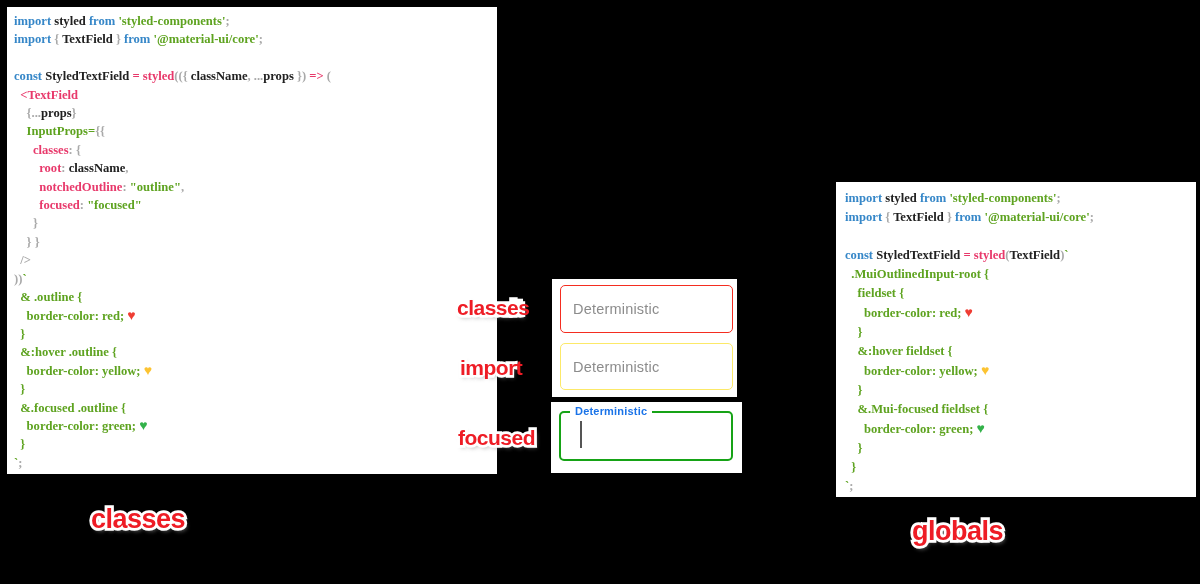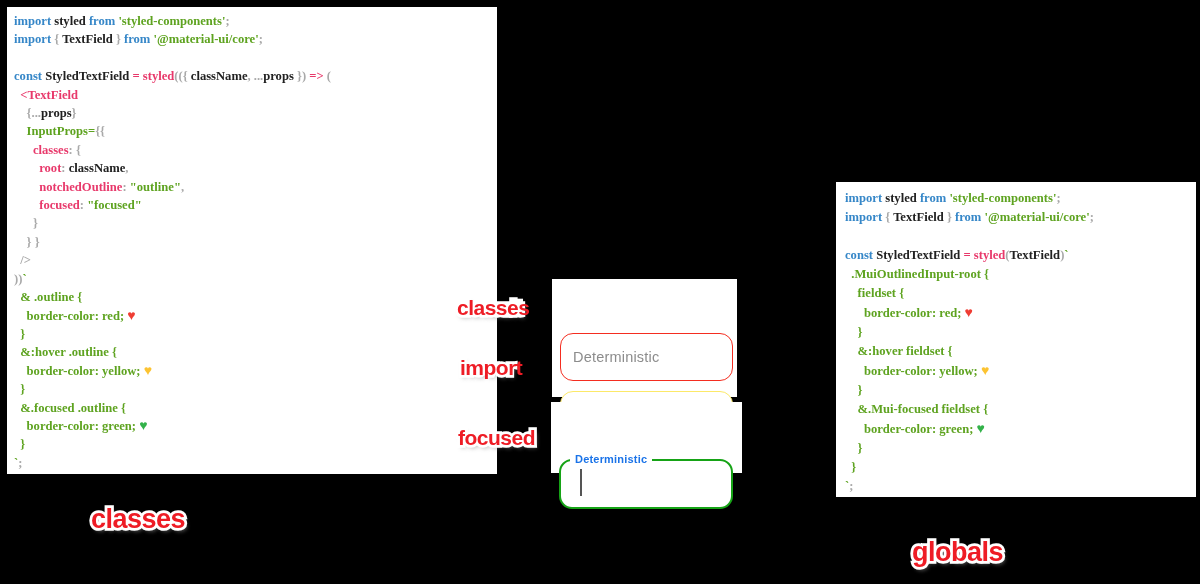--- a/index.html
+++ b/index.html
@@ -23,21 +23,21 @@
   .tok-pnk{color:var(--pnk);}
   .tok-grn{color:var(--grn);}
   .tok-pun{color:var(--pun);}
   .tok-hr{color:var(--hr);font-size:14px;}
   .tok-hy{color:var(--hy);font-size:14px;}
   .tok-hg{color:var(--hg);font-size:14px;}
   
   .demo-card{position:absolute;background:#fff;}
   .demo-card-top{left:552px;top:279px;width:185px;height:118px;}
   .demo-card-bottom{left:551px;top:402px;width:191px;height:71px;}
-  .tf{position:absolute;background:#fff;border-style:solid;border-radius:13px;box-sizing:border-box;border-color:#888;margin-top:48px;}
+  .tf{position:absolute;background:#fff;border-style:solid;border-radius:5px;box-sizing:border-box;border-color:#888;}
   .tf-default{left:8px;top:6px;width:173px;height:48px;border-width:1.5px;}
   .tf-hover{left:8px;top:64px;width:173px;height:47px;border-width:1.5px;}
   .tf-focused{left:8px;top:9px;width:174px;height:50px;border-width:2.5px;}
   .ph{
     position:absolute;left:12px;top:50%;transform:translateY(-50%);
     font-size:14.5px;color:var(--placeholder,#8c8c8c);letter-spacing:0.2px;
   }
   .notch-label{
     position:absolute;left:9px;top:-8px;background:#fff;padding:0 5px;
     font-size:11px;font-weight:700;color:var(--field-label,#1a73e8);letter-spacing:0.2px;
@@ -53,21 +53,21 @@
     -webkit-text-stroke:5.5px #ffffff;
     text-shadow:2px 3px 4px rgba(140,140,140,0.85);
   }
   .sticker>span{position:relative;z-index:1;}
   .sticker-sm{font-size:21px;}
   .sticker-lg{font-size:27px;}
   .sticker-default{left:457px;top:296px;}
   .sticker-hover{left:460px;top:356px;}
   .sticker-focused{left:458px;top:426px;}
   .sticker-classes{left:91px;top:505px;}
-  .sticker-globals{left:912px;top:517px;margin-top:21px;}
+  .sticker-globals{left:912px;top:517px;}
 </style>
 </head>
 <body>
 
 <section class="panel panel-classes">
   <div class="code"><div class="code-line"><span class="tok-kw">import </span><span class="tok-id">styled </span><span class="tok-kw">from </span><span class="tok-grn">'styled-components'</span><span class="tok-pun">;</span></div><div class="code-line"><span class="tok-kw">import </span><span class="tok-pun">{ </span><span class="tok-id">TextField</span><span class="tok-pun"> } </span><span class="tok-kw">from </span><span class="tok-grn">'@material-ui/core'</span><span class="tok-pun">;</span></div><div class="code-line">&nbsp;</div><div class="code-line"><span class="tok-kw">const </span><span class="tok-id">StyledTextField </span><span class="tok-pnk">= </span><span class="tok-pnk">styled</span><span class="tok-pun">(({ </span><span class="tok-id">className</span><span class="tok-pun">, </span><span class="tok-pun">...</span><span class="tok-id">props</span><span class="tok-pun"> }) </span><span class="tok-pnk">=&gt; </span><span class="tok-pun">(</span></div><div class="code-line"><span class="tok-pun">  </span><span class="tok-pnk">&lt;TextField</span></div><div class="code-line"><span class="tok-pun">    </span><span class="tok-pun">{...</span><span class="tok-id">props</span><span class="tok-pun">}</span></div><div class="code-line"><span class="tok-pun">    </span><span class="tok-grn">InputProps=</span><span class="tok-pun">{{</span></div><div class="code-line"><span class="tok-pun">      </span><span class="tok-pnk">classes</span><span class="tok-pun">: </span><span class="tok-pun">{</span></div><div class="code-line"><span class="tok-pun">        </span><span class="tok-pnk">root</span><span class="tok-pun">: </span><span class="tok-id">className</span><span class="tok-pun">,</span></div><div class="code-line"><span class="tok-pun">        </span><span class="tok-pnk">notchedOutline</span><span class="tok-pun">: </span><span class="tok-grn">"outline"</span><span class="tok-pun">,</span></div><div class="code-line"><span class="tok-pun">        </span><span class="tok-pnk">focused</span><span class="tok-pun">: </span><span class="tok-grn">"focused"</span></div><div class="code-line"><span class="tok-pun">      }</span></div><div class="code-line"><span class="tok-pun">    } }</span></div><div class="code-line"><span class="tok-pun">  /&gt;</span></div><div class="code-line"><span class="tok-pun">))</span><span class="tok-grn">`</span></div><div class="code-line"><span class="tok-grn">  &amp; .outline {</span></div><div class="code-line"><span class="tok-grn">    border-color: red; </span><span class="tok-hr">♥</span></div><div class="code-line"><span class="tok-grn">  }</span></div><div class="code-line"><span class="tok-grn">  &amp;:hover .outline {</span></div><div class="code-line"><span class="tok-grn">    border-color: yellow; </span><span class="tok-hy">♥</span></div><div class="code-line"><span class="tok-grn">  }</span></div><div class="code-line"><span class="tok-grn">  &amp;.focused .outline {</span></div><div class="code-line"><span class="tok-grn">    border-color: green; </span><span class="tok-hg">♥</span></div><div class="code-line"><span class="tok-grn">  }</span></div><div class="code-line"><span class="tok-grn">`</span><span class="tok-pun">;</span></div></div>
 </section>
 
 <section class="panel panel-globals">
   <div class="code"><div class="code-line"><span class="tok-kw">import </span><span class="tok-id">styled </span><span class="tok-kw">from </span><span class="tok-grn">'styled-components'</span><span class="tok-pun">;</span></div><div class="code-line"><span class="tok-kw">import </span><span class="tok-pun">{ </span><span class="tok-id">TextField</span><span class="tok-pun"> } </span><span class="tok-kw">from </span><span class="tok-grn">'@material-ui/core'</span><span class="tok-pun">;</span></div><div class="code-line">&nbsp;</div><div class="code-line"><span class="tok-kw">const </span><span class="tok-id">StyledTextField </span><span class="tok-pnk">= </span><span class="tok-pnk">styled</span><span class="tok-pun">(</span><span class="tok-id">TextField</span><span class="tok-pun">)</span><span class="tok-grn">`</span></div><div class="code-line"><span class="tok-grn">  .MuiOutlinedInput-root {</span></div><div class="code-line"><span class="tok-grn">    fieldset {</span></div><div class="code-line"><span class="tok-grn">      border-color: red; </span><span class="tok-hr">♥</span></div><div class="code-line"><span class="tok-grn">    }</span></div><div class="code-line"><span class="tok-grn">    &amp;:hover fieldset {</span></div><div class="code-line"><span class="tok-grn">      border-color: yellow; </span><span class="tok-hy">♥</span></div><div class="code-line"><span class="tok-grn">    }</span></div><div class="code-line"><span class="tok-grn">    &amp;.Mui-focused fieldset {</span></div><div class="code-line"><span class="tok-grn">      border-color: green; </span><span class="tok-hg">♥</span></div><div class="code-line"><span class="tok-grn">    }</span></div><div class="code-line"><span class="tok-grn">  }</span></div><div class="code-line"><span class="tok-grn">`</span><span class="tok-pun">;</span></div></div>

